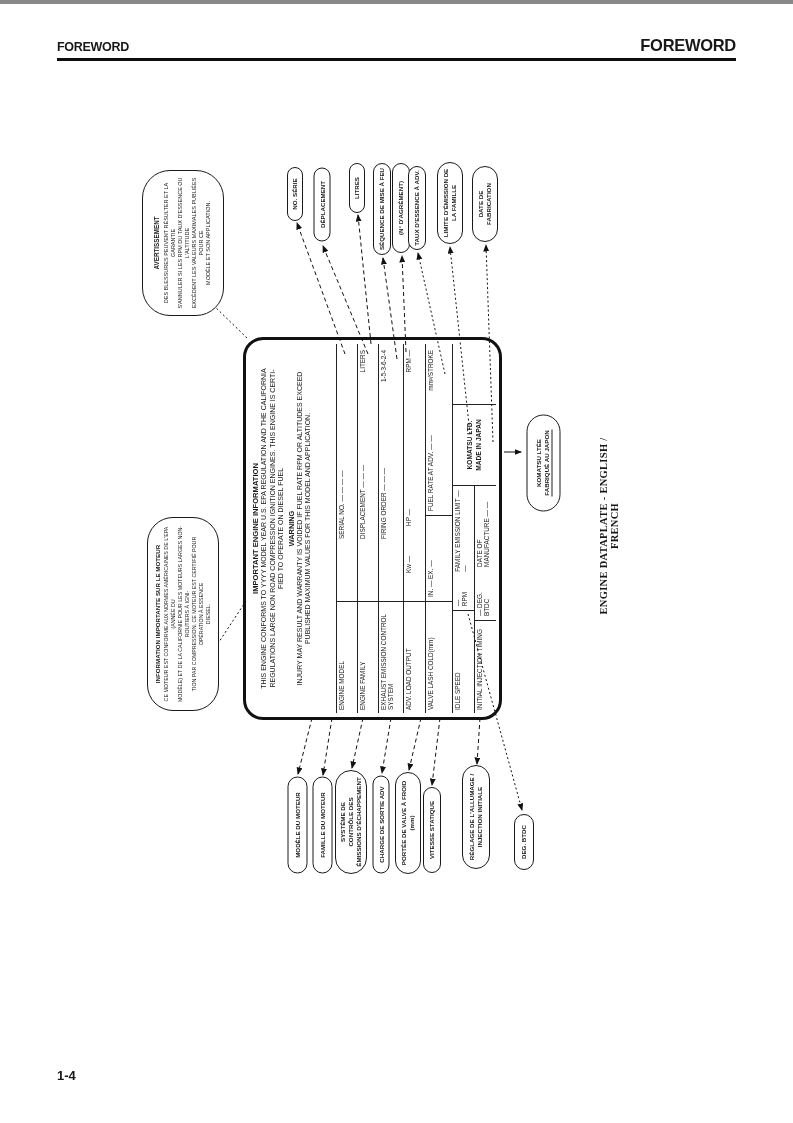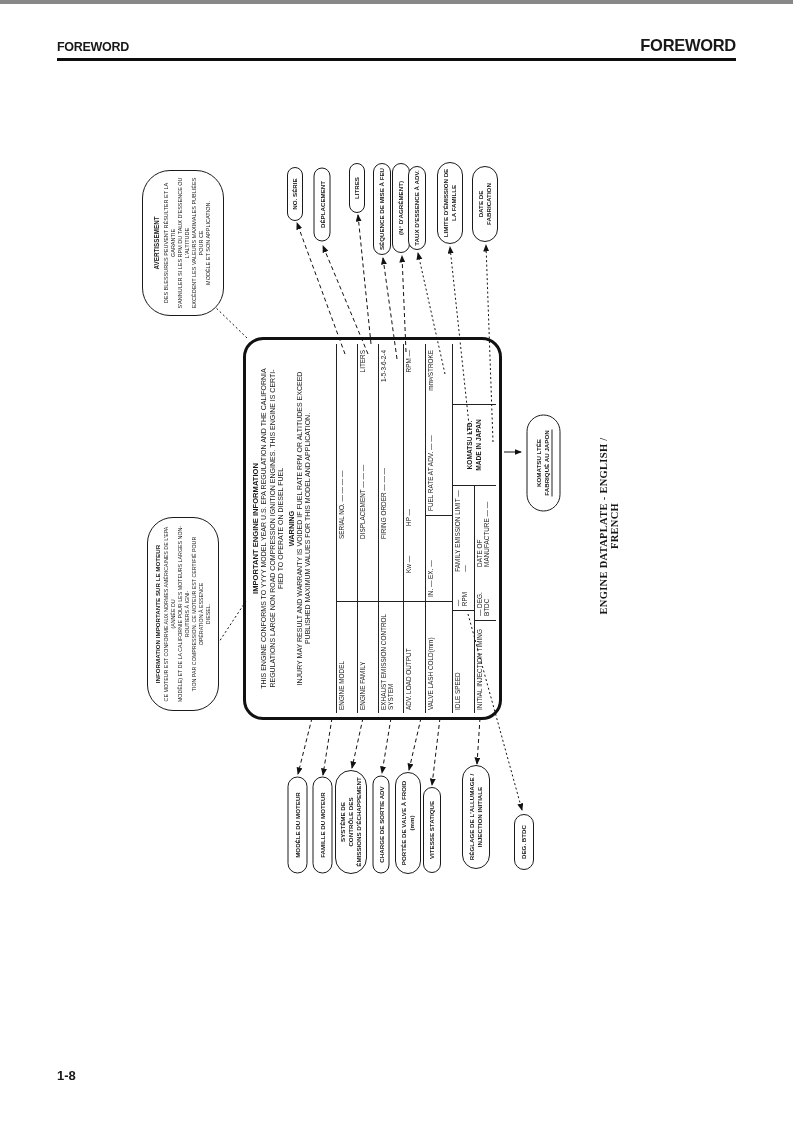--- a/index.html
+++ b/index.html
@@ -56,21 +56,21 @@
   .maker-rule{width:78%;border-bottom:1px solid #222;margin-top:2px;}
 </style>
 </head>
 <body>
 
 <div class="page">
 
   <div class="hdr-left">FOREWORD</div>
   <div class="hdr-right">FOREWORD</div>
   <div class="hdr-rule"></div>
-  <div class="pagenum">1-8</div>
+  <div class="pagenum">1-4</div>
 
   <svg class="arrows" width="793" height="1123" viewBox="0 0 793 1123">
     <defs>
       <marker id="ah" markerWidth="9" markerHeight="8" refX="6.5" refY="3" orient="auto">
         <path d="M0,0 L7.5,3 L0,6 z" fill="#111"></path>
       </marker>
     </defs>
     <g stroke="#111" stroke-width="1" fill="none">
 
       <line x1="345" y1="350" x2="297" y2="219" stroke-dasharray="4 3" marker-end="url(#ah)"></line>

